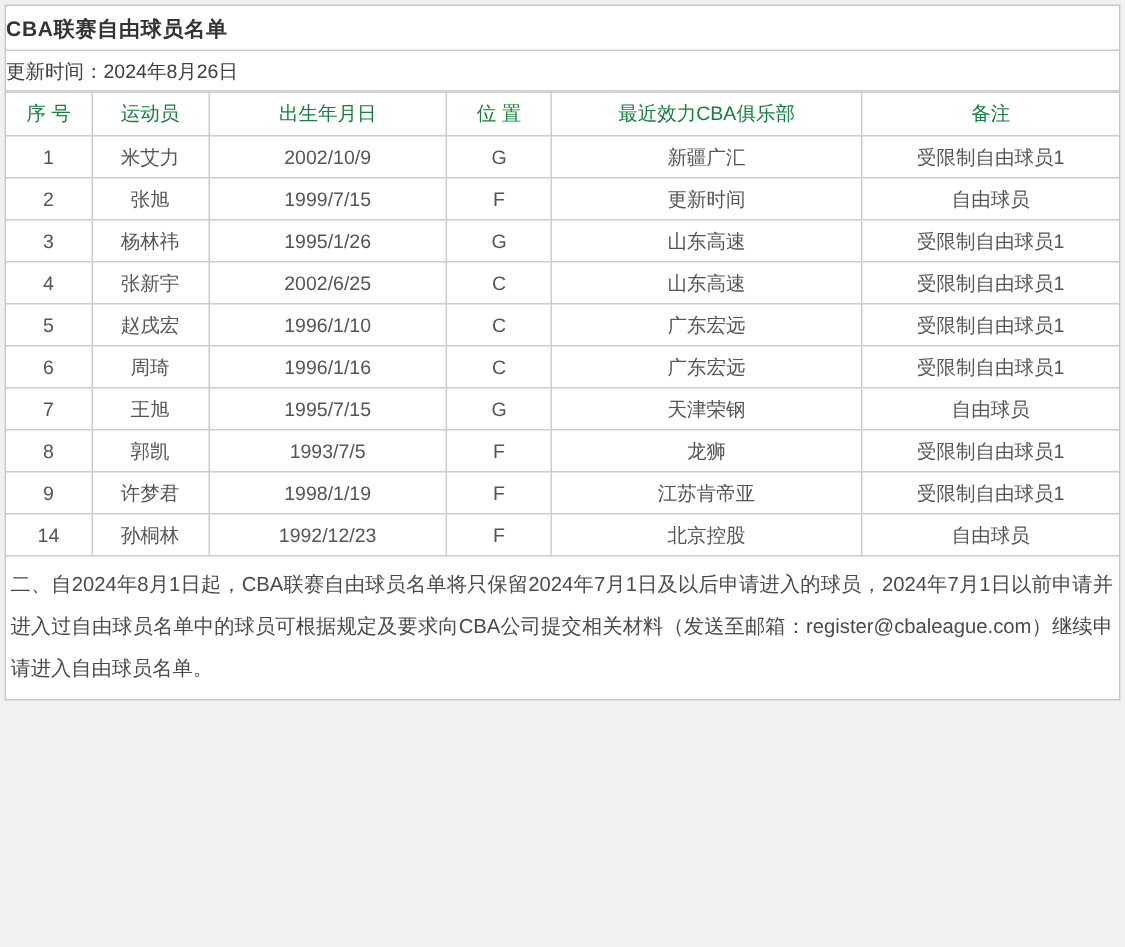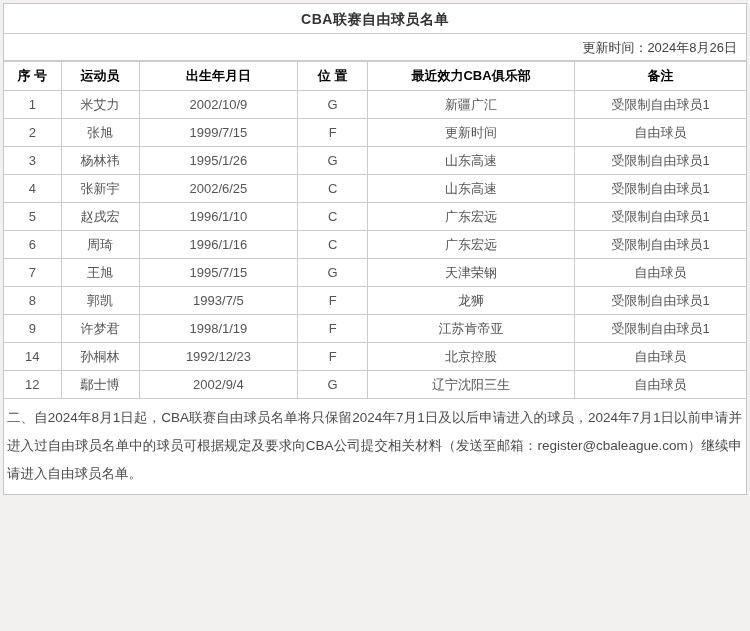--- a/index.html
+++ b/index.html
@@ -15,53 +15,53 @@
     top: 3px;
     left: 3px;
     width: 744px;
     background: #ffffff;
     border: 1px solid #c6c6c6;
     color: #4d4d4d;
   }
   .title-bar {
     height: 30px;
     line-height: 30px;
-    text-align: center;
+    text-align: left;
     font-size: 14px;
     font-weight: 700;
     color: #333333;
     border-bottom: 1px solid #cccccc;
     letter-spacing: 0.5px;
   }
   .update-bar {
     height: 27px;
     line-height: 27px;
-    text-align: right;
+    text-align: left;
     padding-right: 9px;
     font-size: 13px;
     color: #404040;
     border-bottom: 1px solid #cccccc;
   }
   table.roster {
     width: 100%;
     border-collapse: collapse;
     table-layout: fixed;
   }
   table.roster th, table.roster td {
     border: 1px solid #cccccc;
     text-align: center;
     vertical-align: middle;
     font-size: 13px;
     overflow: hidden;
     white-space: nowrap;
   }
   table.roster th {
     height: 29px;
-    font-weight: 700;
-    color: #000000;
+    font-weight: 400;
+    color: #15803d;
   }
   table.roster td {
     height: 28px;
     color: #555555;
     font-weight: 400;
   }
   
   table.roster tr > *:first-child { border-left: none; }
   table.roster tr > *:last-child  { border-right: none; }
   .notes {
@@ -175,28 +175,20 @@
           <td>受限制自由球员1</td>
         </tr>
         <tr>
           <td>14</td>
           <td>孙桐林</td>
           <td>1992/12/23</td>
           <td>F</td>
           <td>北京控股</td>
           <td>自由球员</td>
         </tr>
-        <tr>
-          <td>12</td>
-          <td>鄢士博</td>
-          <td>2002/9/4</td>
-          <td>G</td>
-          <td>辽宁沈阳三生</td>
-          <td>自由球员</td>
-        </tr>
       </tbody>
   </table>
 
   <div class="notes">
     <p>二、自2024年8月1日起，CBA联赛自由球员名单将只保留2024年7月1日及以后申请进入的球员，2024年7月1日以前申请并进入过自由球员名单中的球员可根据规定及要求向CBA公司提交相关材料（发送至邮箱：register@cbaleague.com）继续申请进入自由球员名单。</p>
   </div>
 
 </div>
 
 </body></html>

